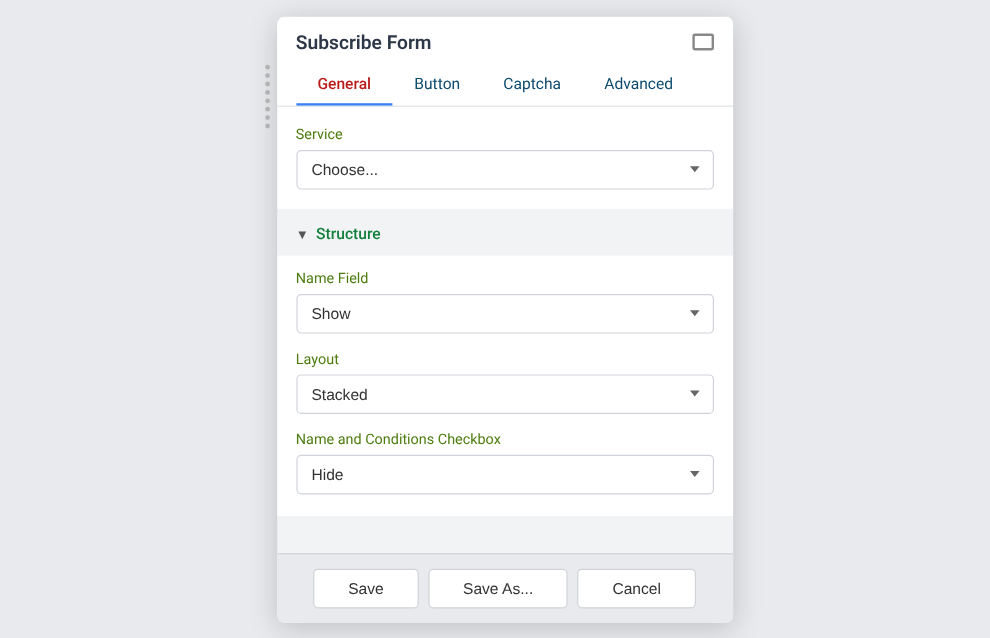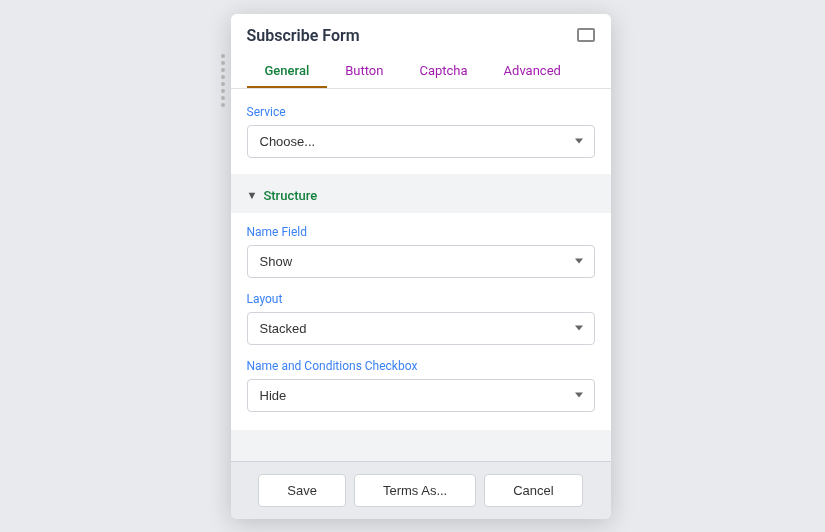--- a/index.html
+++ b/index.html
@@ -68,28 +68,28 @@
     }
 
     
     .tabs {
       display: flex;
       gap: 0;
     }
     .tab {
       padding: 8px 18px;
       font-size: 13px;
-      color: #a21caf;
+      color: #0c4a6e;
       cursor: pointer;
       border-bottom: 2px solid transparent;
       user-select: none;
     }
     .tab.active {
-      color: #15803d;
-      border-bottom: 2px solid #a16207;
+      color: #b91c1c;
+      border-bottom: 2px solid #3b82f6;
       font-weight: 500;
     }
 
     
     .dialog-body {
       flex: 1;
       overflow-y: auto;
       padding: 0 0 8px 0;
     }
     .dialog-body::-webkit-scrollbar {
@@ -101,21 +101,21 @@
     }
 
     
     .service-section {
       background: #fff;
       padding: 16px;
       margin-bottom: 4px;
     }
     .field-label {
       font-size: 12px;
-      color: #3b82f6;
+      color: #4d7c0f;
       margin-bottom: 6px;
       font-weight: 400;
     }
     .select-field {
       width: 100%;
       appearance: none;
       -webkit-appearance: none;
       background: #fff;
       border: 1px solid #d0d4da;
       border-radius: 4px;
@@ -291,17 +291,17 @@
             </div>
           </div>
 
         </div>
       </div>
 
     </div>
 
     <div class="dialog-footer">
       <button class="btn btn-save">Save</button>
-      <button class="btn btn-saveas">Terms As...</button>
+      <button class="btn btn-saveas">Save As...</button>
       <button class="btn btn-cancel">Cancel</button>
     </div>
   </div>
 </div>
 
 </body></html>

